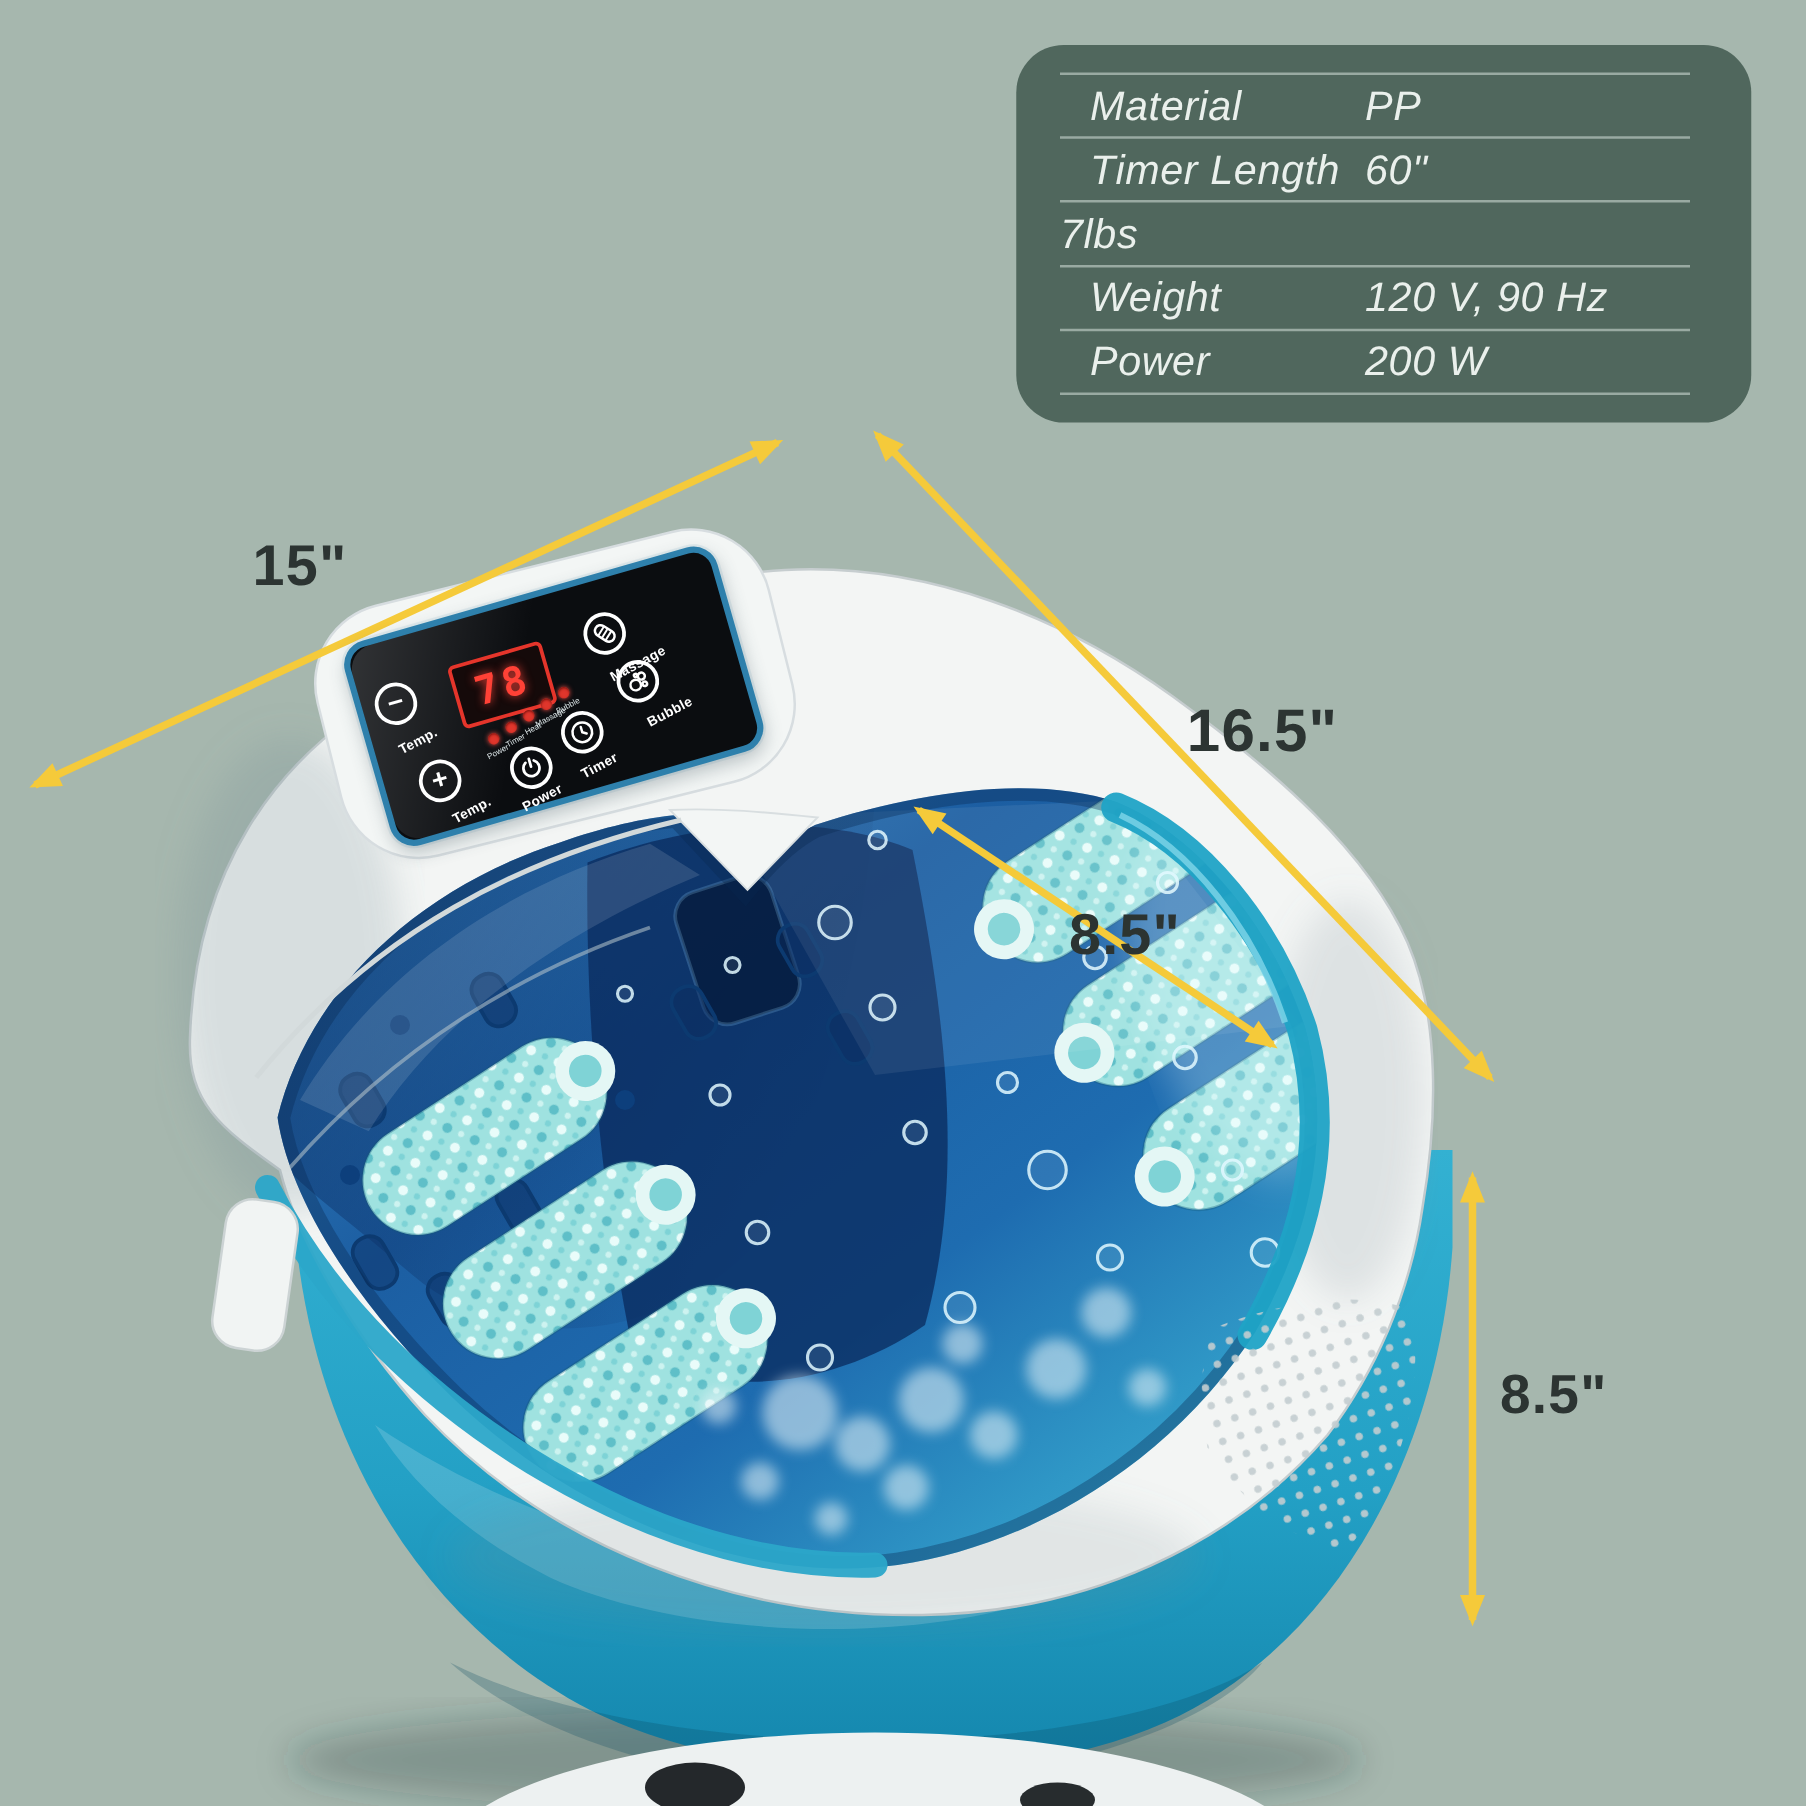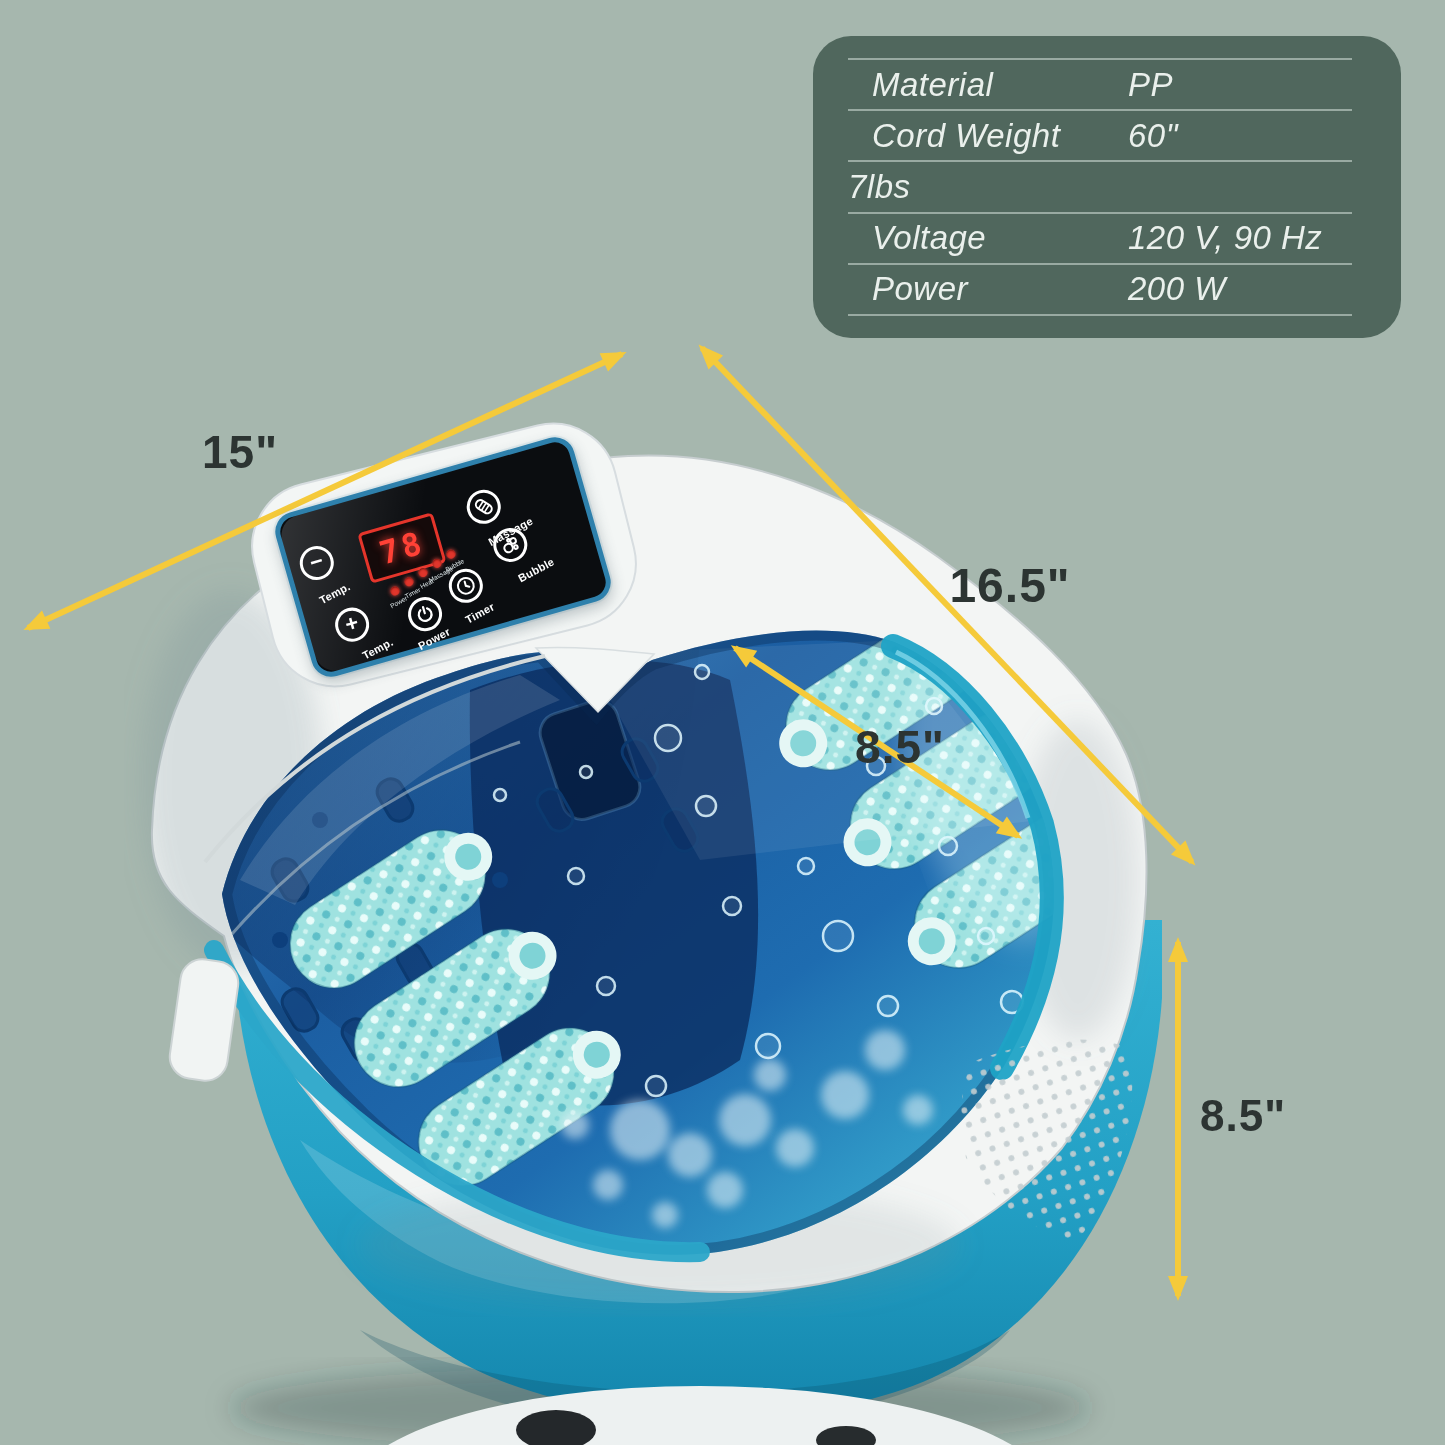--- a/index.html
+++ b/index.html
@@ -7,21 +7,21 @@
        font-family:"Liberation Sans",sans-serif;}
   .stage{position:relative;width:1445px;height:1445px;background:#a6b7ae;}
   .stage svg.scene{position:absolute;left:0;top:0;}
 
   
   .spec-table{position:absolute;left:813px;top:36px;width:588px;height:302px;
               background:#50675d;border-radius:38px;}
   .spec-rows{position:absolute;left:35px;top:22px;width:504px;height:258px;
              display:flex;flex-direction:column;}
   .spec-row{flex:1;display:flex;align-items:center;
-            border-top:2px solid rgba(226,237,231,.5);gap:36px;}
+            border-top:2px solid rgba(226,237,231,.5);}
   .spec-row:last-child{border-bottom:2px solid rgba(226,237,231,.5);}
   .spec-label,.spec-value{font-style:italic;font-size:33px;color:#eaf0ec;
             letter-spacing:.5px;white-space:nowrap;}
   .spec-label{margin-left:24px;width:220px;}
 
   
   .dim{position:absolute;color:#2c3432;font-weight:bold;letter-spacing:1px;
        transform:translate(-50%,-50%);white-space:nowrap;}
   #dim-top{left:240px;top:452px;font-size:46px;}
   #dim-diag{left:1010px;top:585px;font-size:48px;}
@@ -329,28 +329,28 @@
   <div class="dim" id="dim-inner">8.5"</div>
   <div class="dim" id="dim-height">8.5"</div>
 
   <div class="spec-table">
     <div class="spec-rows">
       <div class="spec-row">
         <span class="spec-label">Material</span>
         <span class="spec-value">PP</span>
       </div>
       <div class="spec-row">
-        <span class="spec-label">Cord Weight</span>
+        <span class="spec-label">Timer Length</span>
         <span class="spec-value">60"</span>
       </div>
       <div class="spec-row">
         <span class="spec-value">7lbs</span>
       </div>
       <div class="spec-row">
-        <span class="spec-label">Voltage</span>
+        <span class="spec-label">Weight</span>
         <span class="spec-value">120 V, 90 Hz</span>
       </div>
       <div class="spec-row">
         <span class="spec-label">Power</span>
         <span class="spec-value">200 W</span>
       </div>
     </div>
   </div>
 
 </div>

